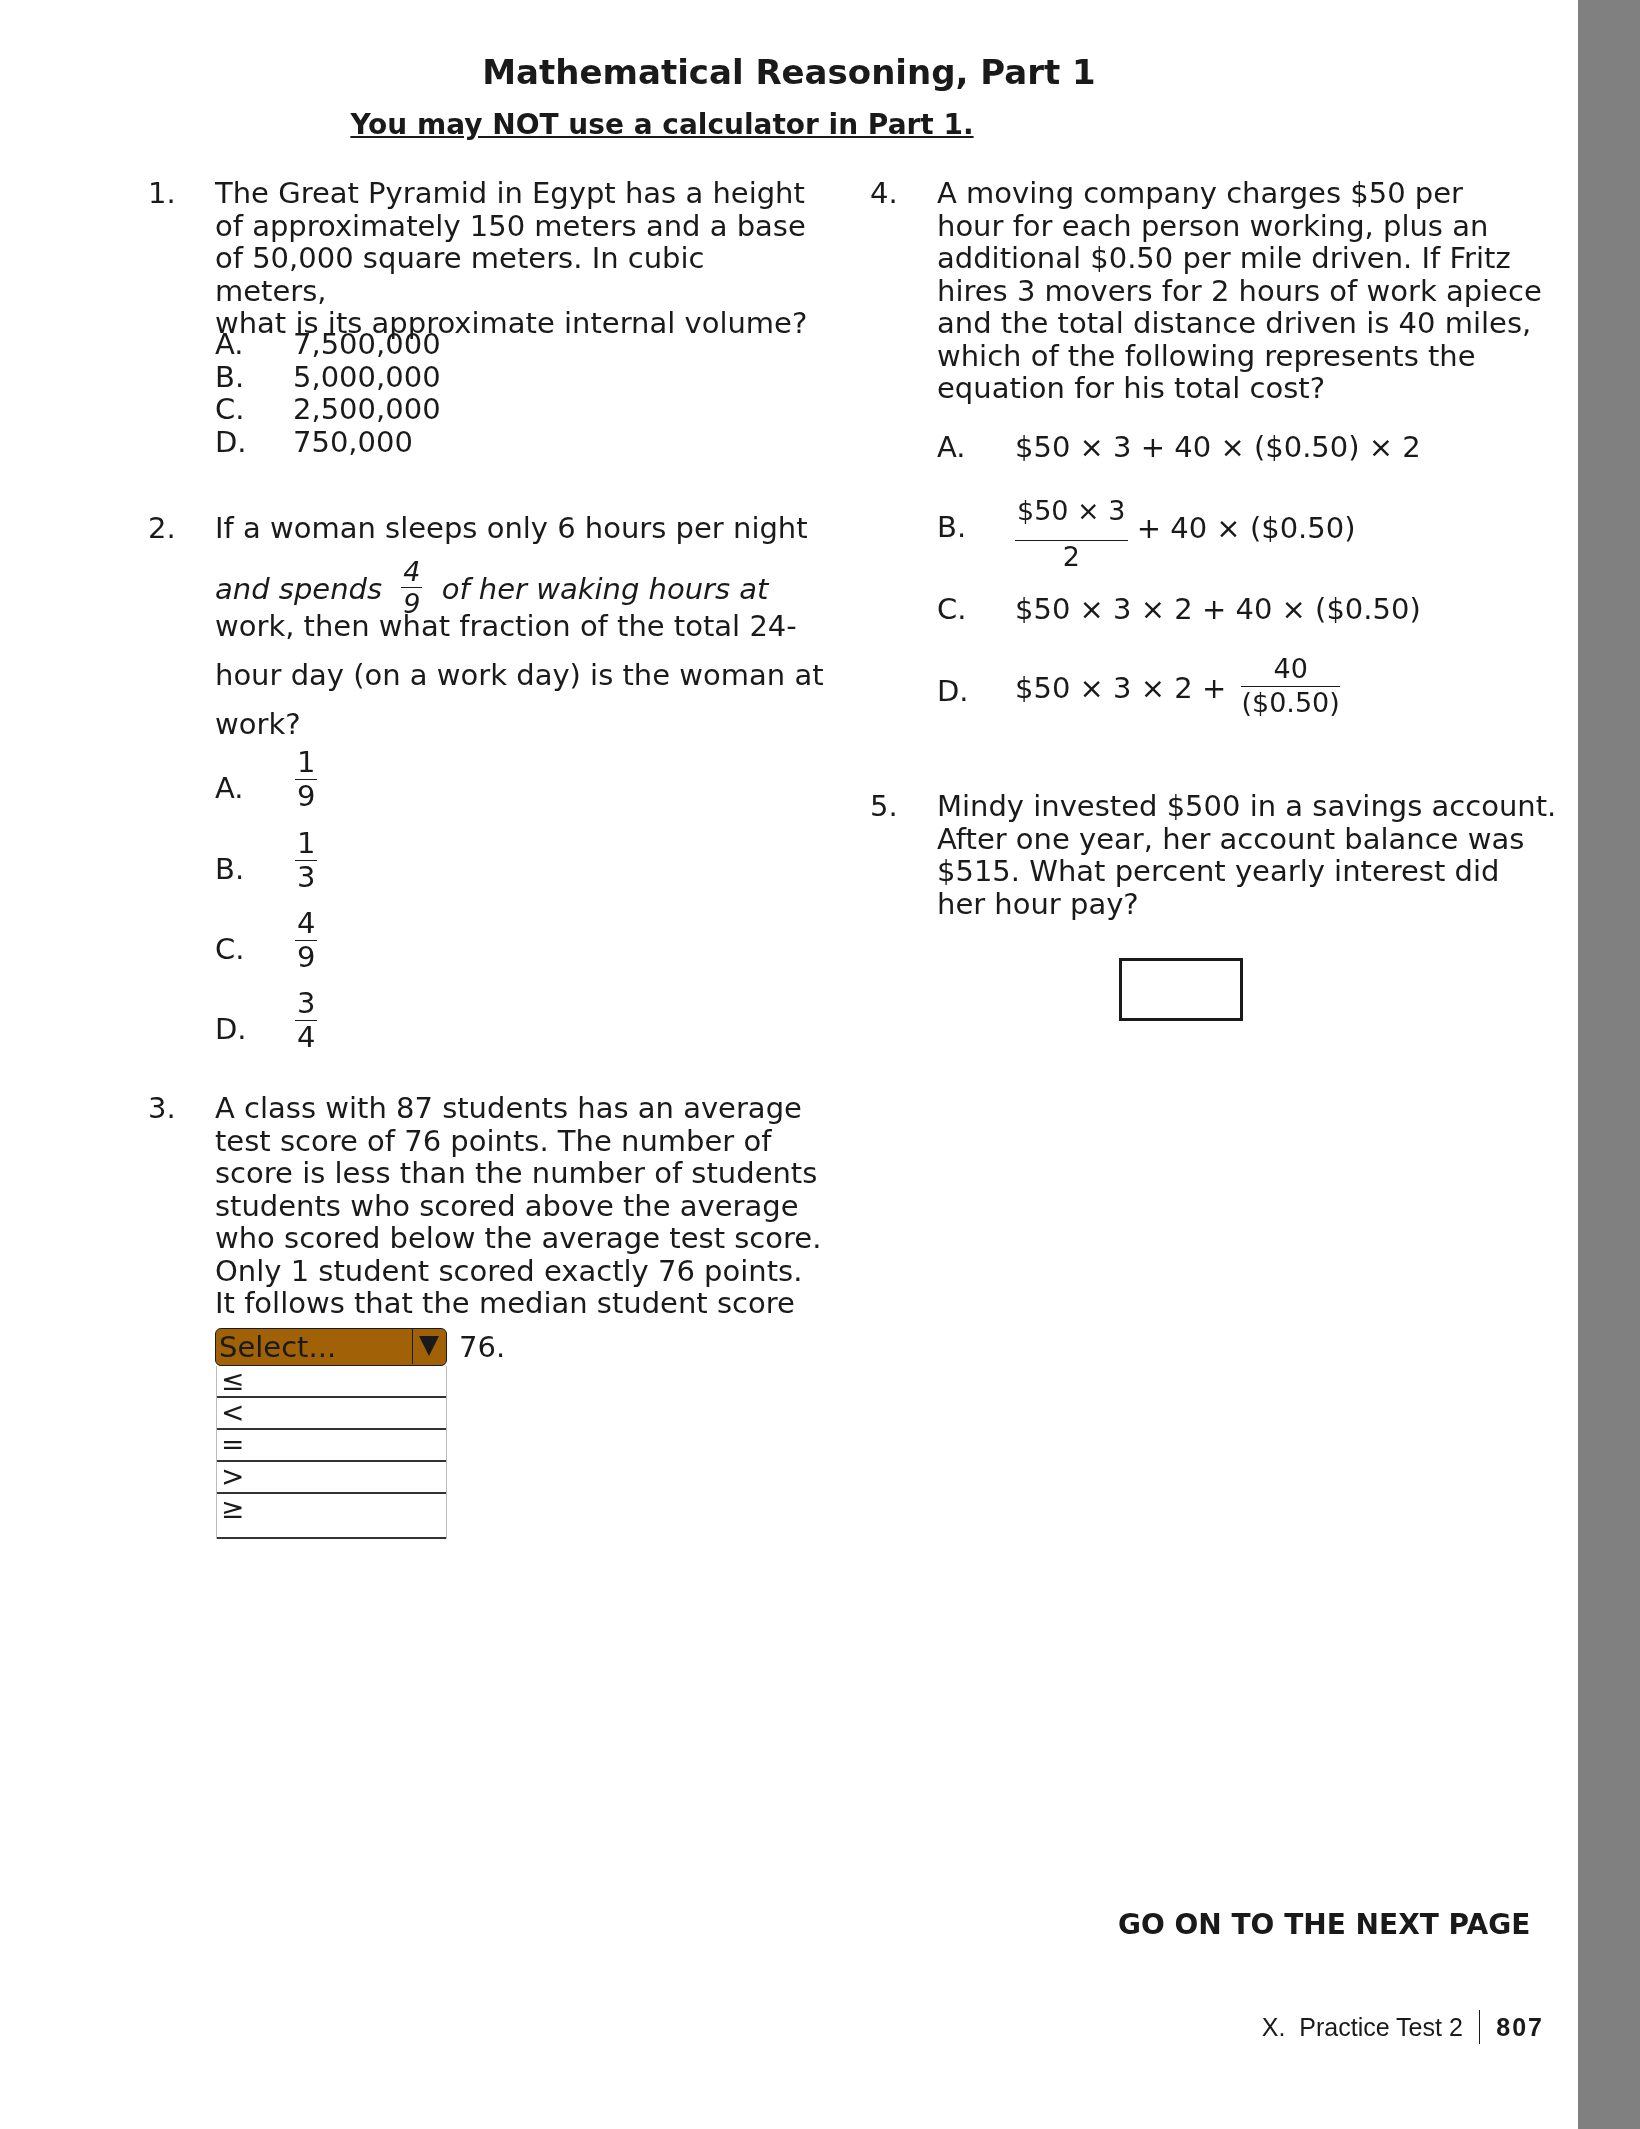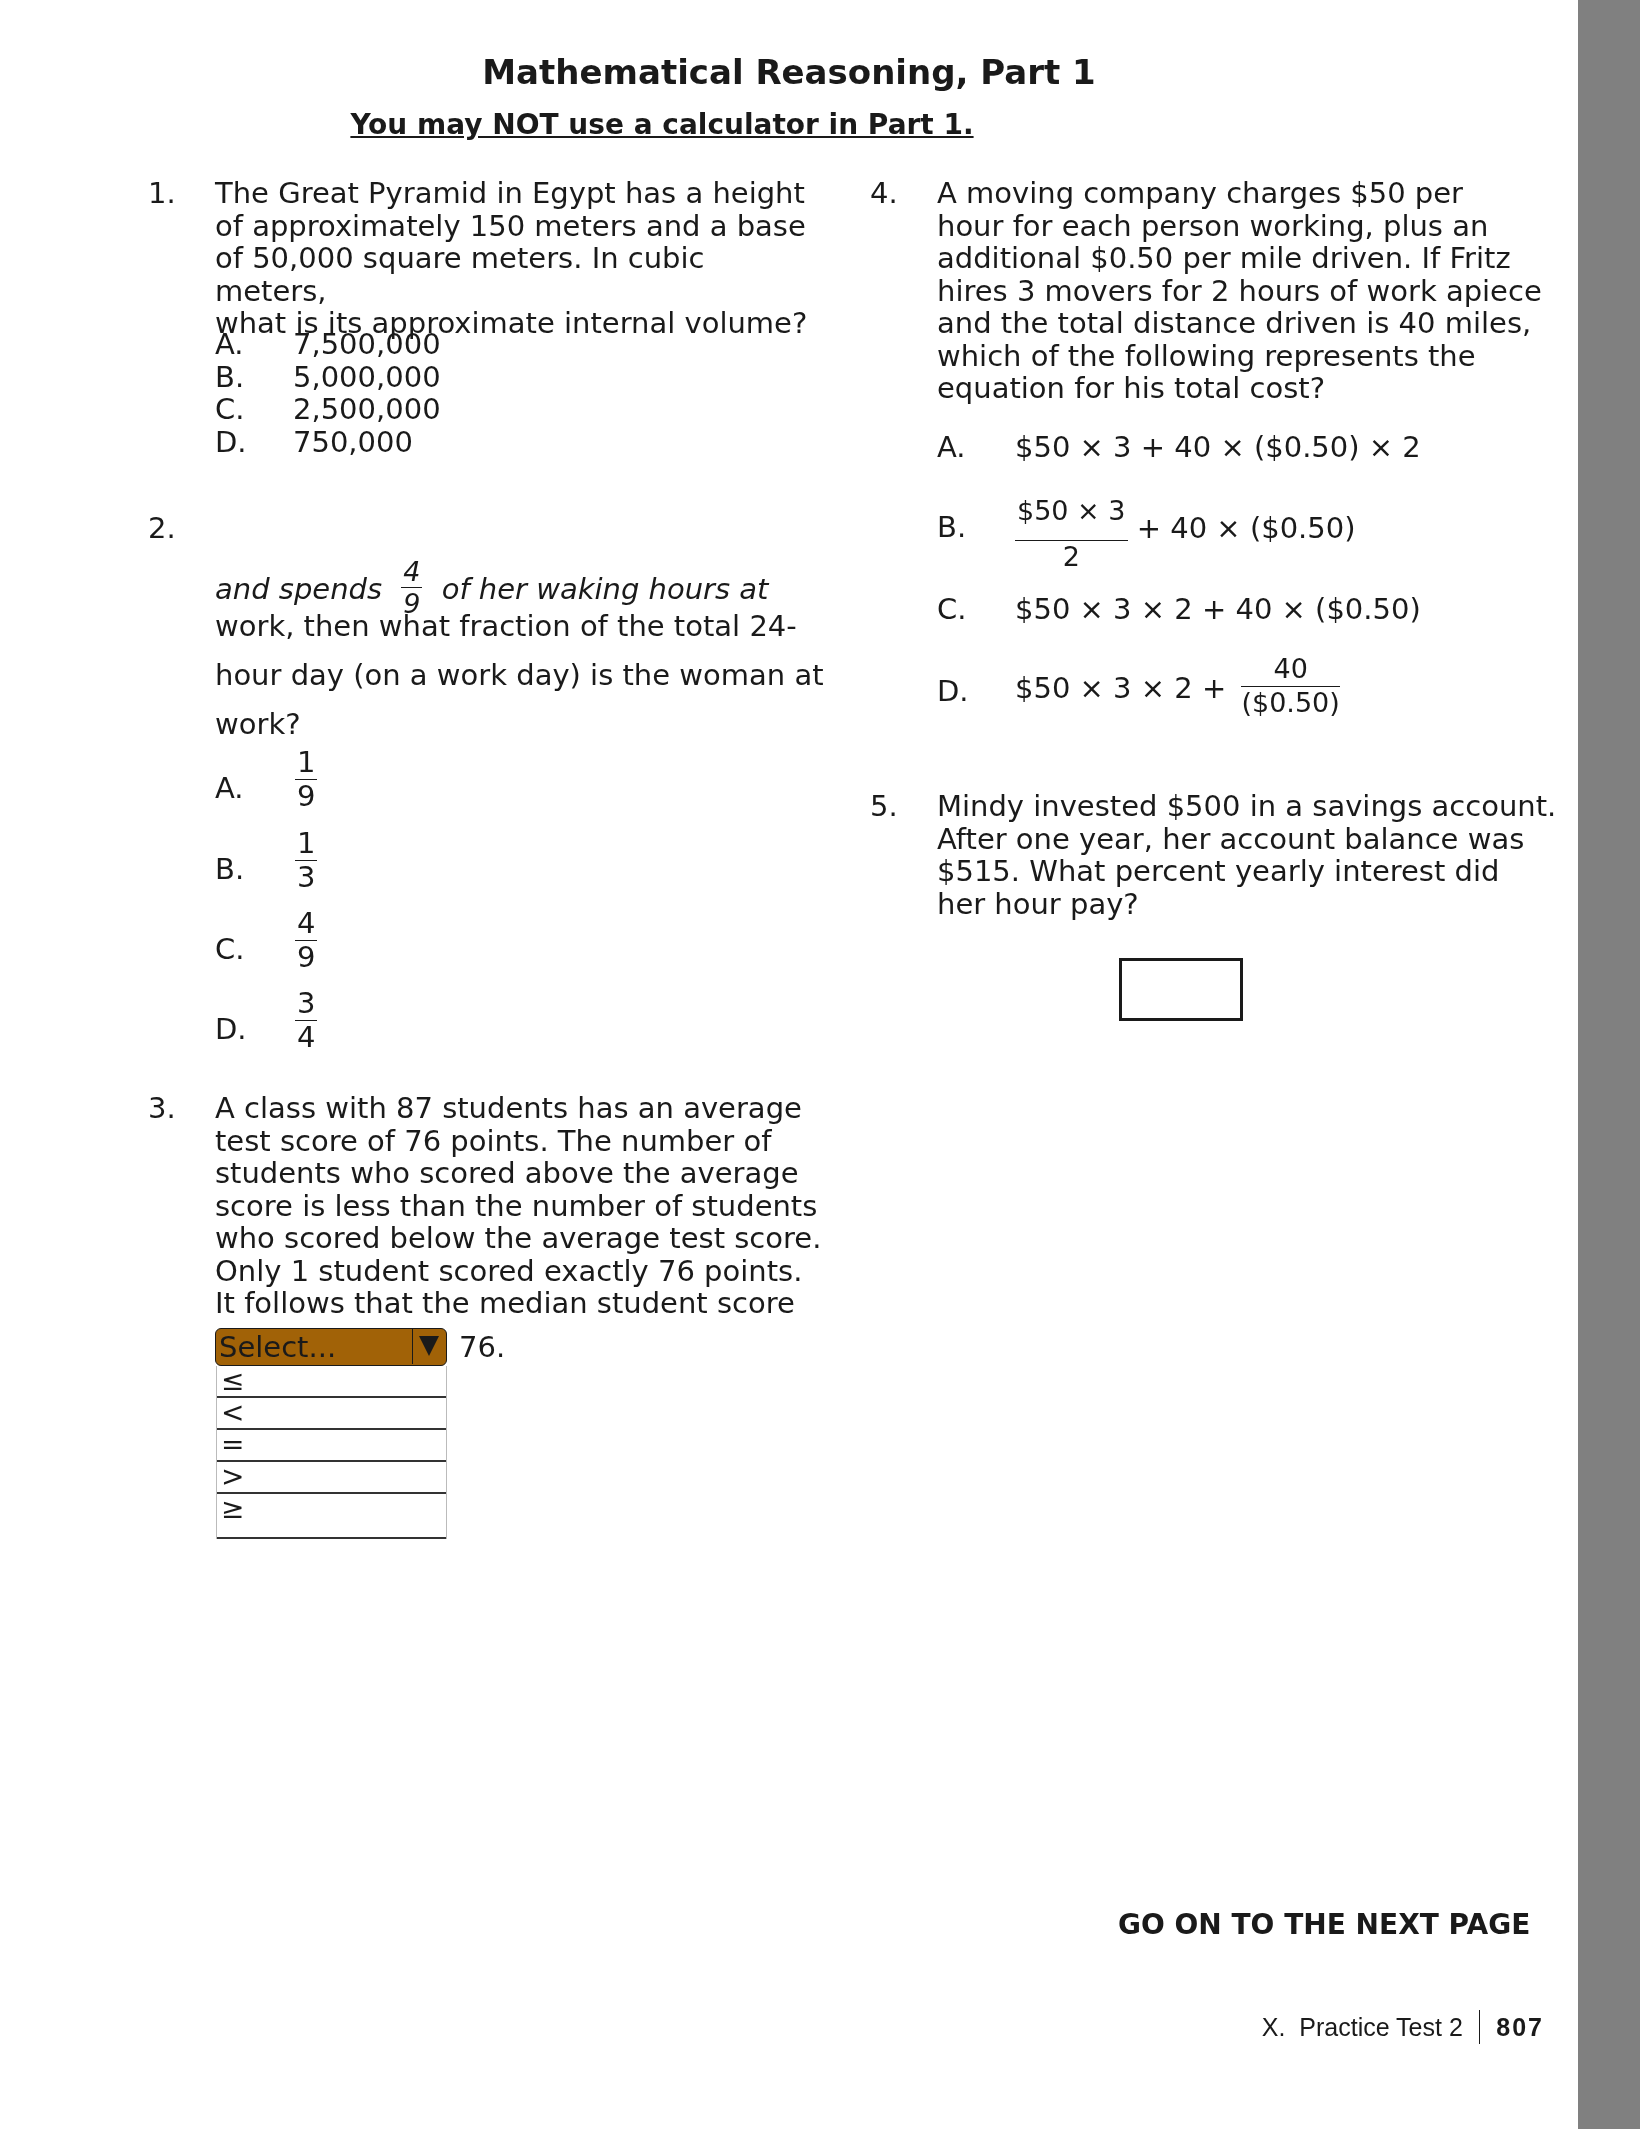--- a/index.html
+++ b/index.html
@@ -76,20 +76,21 @@
       </div>
     <div class="opt">
         <span class="lbl">D.</span>
         <span class="val">750,000</span>
       </div>
   </div>
 </div>
 
 <div class="q" style="left:148px; top:512px; width:680px; height:560px;">
   <div class="qnum">2.</div>
+  <div class="q2line" style="top:0;">If a woman sleeps only 6 hours per night</div>
   <div class="q2line" style="top:49px;font-style:italic;">
     <span>and spends</span>
     <span class="frac" style="font-size:27px; margin:0 10px; position:relative; top:-3px;">
       <span class="num">4</span>
       <span class="den">9</span>
     </span>
     <span>of her waking hours at</span>
   </div>
   <div class="q2line" style="top:98px;">work, then what fraction of the total 24-</div>
   <div class="q2line" style="top:147px;">hour day (on a work day) is the woman at</div>
@@ -123,22 +124,22 @@
         <span class="den">4</span>
       </span>
   </div>
 </div>
 
 <div class="q" style="left:148px; top:1092px; width:680px; height:230px;">
   <div class="qnum">3.</div>
   <div class="qtext">
     <div>A class with 87 students has an average</div>
     <div>test score of 76 points. The number of</div>
+    <div>score is less than the number of students</div>
     <div>students who scored above the average</div>
-    <div>score is less than the number of students</div>
     <div>who scored below the average test score.</div>
     <div>Only 1 student scored exactly 76 points.</div>
     <div>It follows that the median student score</div>
   </div>
 </div>
 
 <div class="select-box">
   <span class="sel-text">Select...</span>
   <span class="sel-arrow">
       <span></span>

